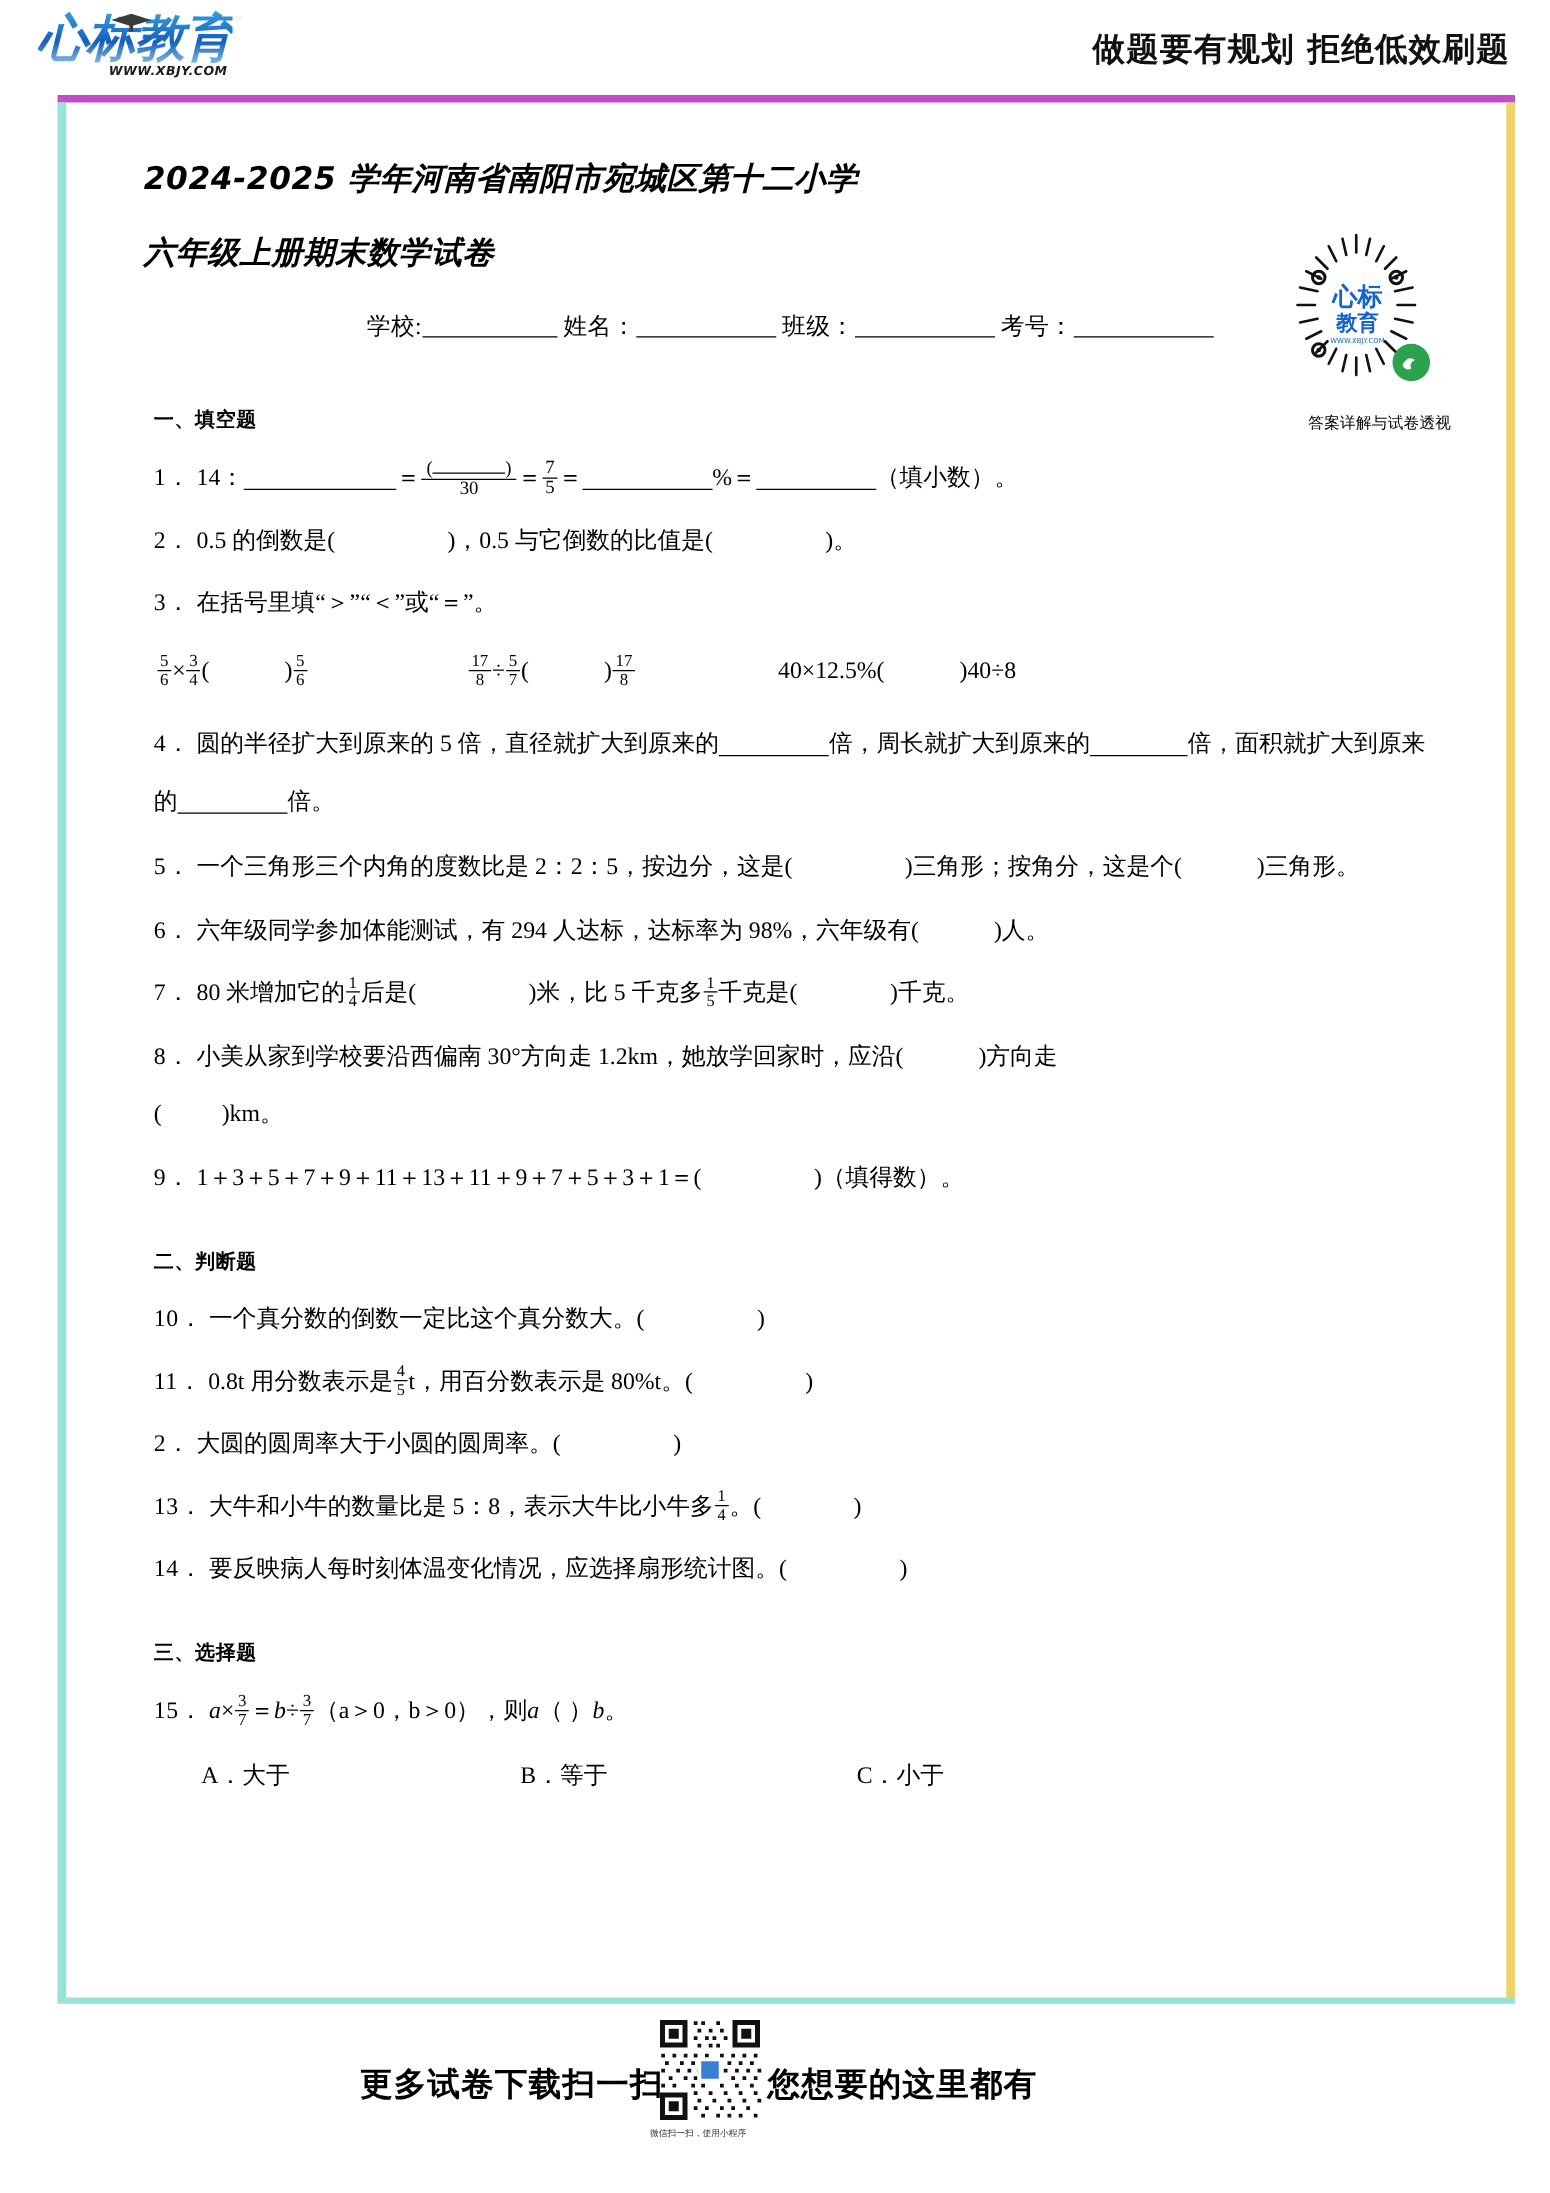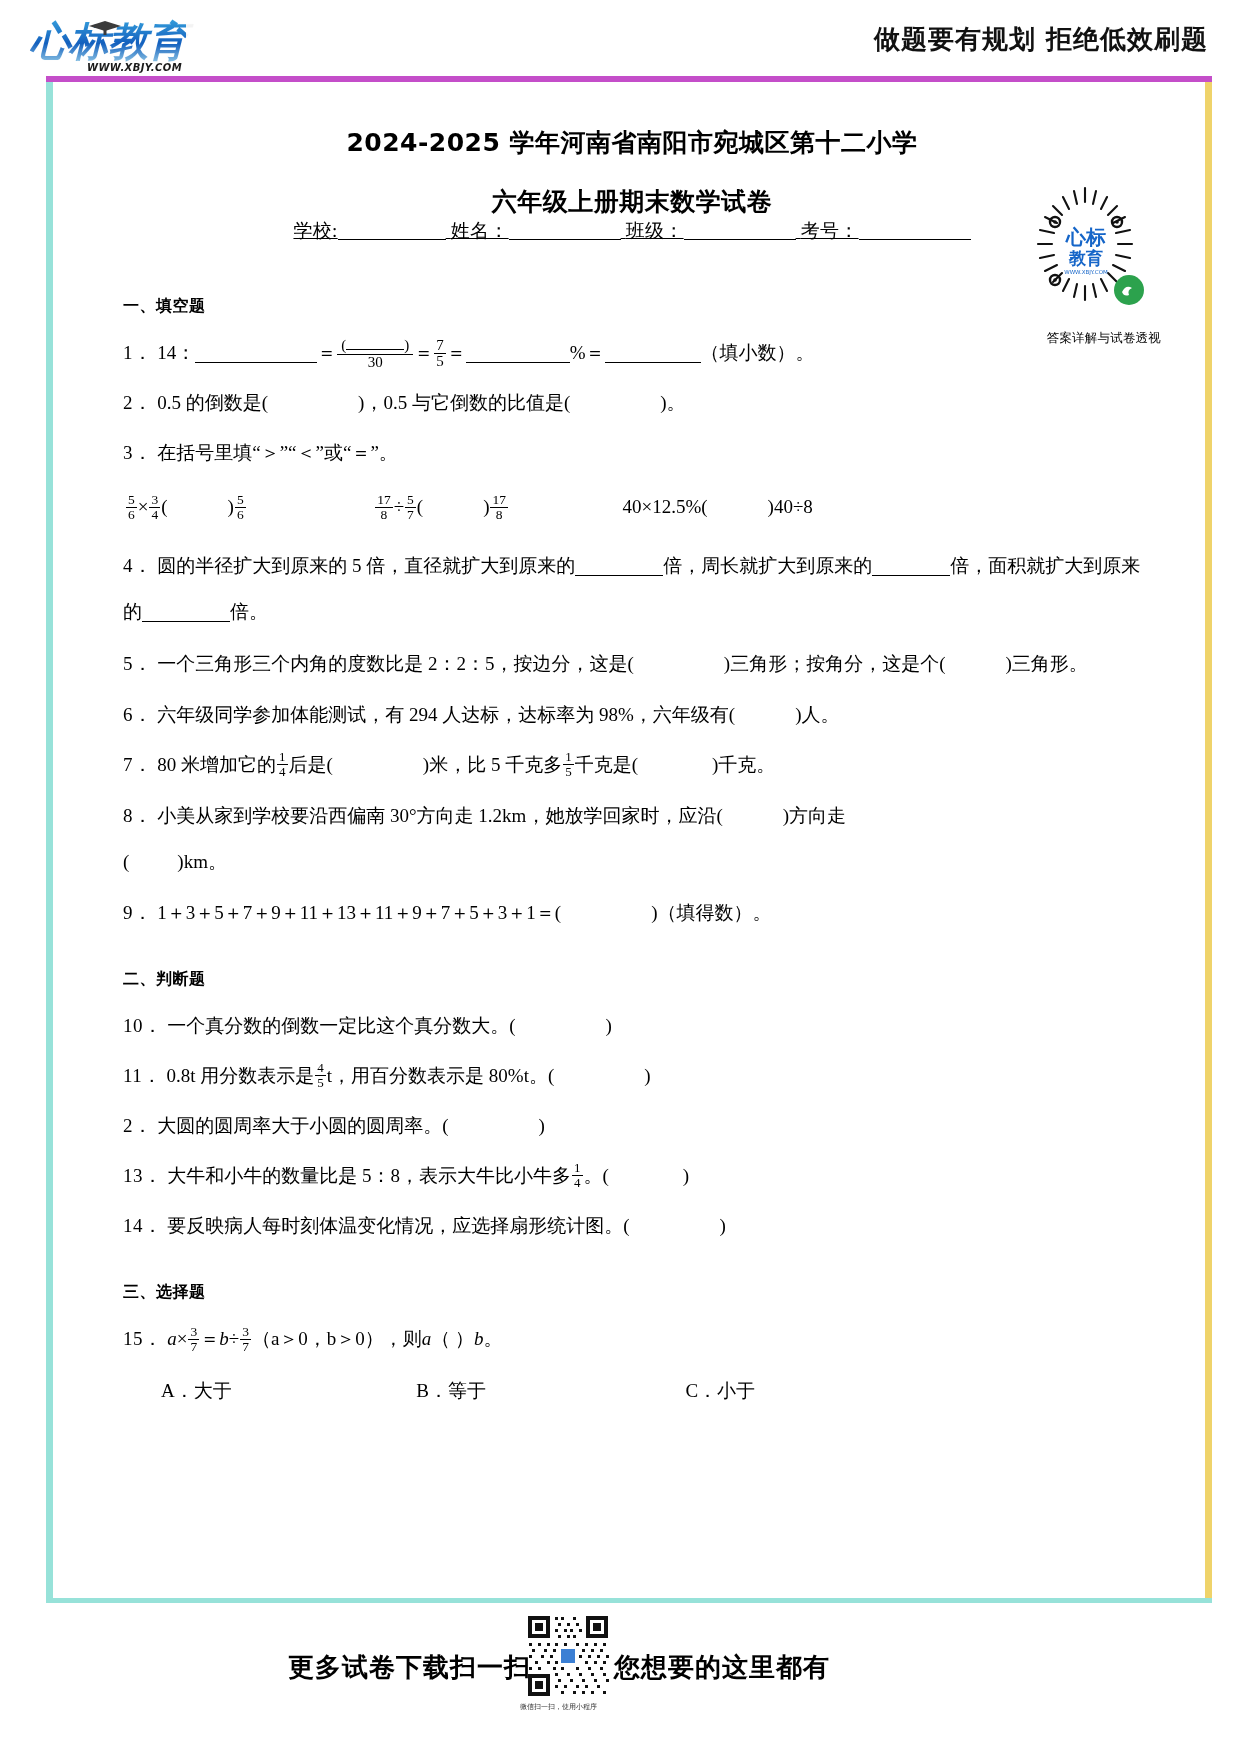--- a/index.html
+++ b/index.html
@@ -9,21 +9,21 @@
     font-family: "Liberation Serif", "DejaVu Serif", serif;
     color: #000;
     overflow: hidden;
   }
 
   
   .top-banner {
     position: absolute; left: 0; top: 0; width: 1240px; height: 78px;
   }
   .logo-wrap {
-    position: absolute; left: 30px; top: 18px; width: 170px; height: 58px;
+    position: absolute; left: 30px; top: 8px; width: 170px; height: 58px;
   }
   .logo-text {
     font-family: "DejaVu Sans", sans-serif;
     font-weight: bold; font-style: italic;
     font-size: 40px; line-height: 46px;
     letter-spacing: -1px;
     background: linear-gradient(180deg,#3aa9e8 0%, #1565c8 55%, #9bd4f2 100%);
     -webkit-background-clip: text; background-clip: text;
     color: transparent;
     -webkit-text-fill-color: transparent;
@@ -65,34 +65,34 @@
     background: #97e2d9;
   }
 
   
   .page {
     position: absolute; left: 53px; top: 82px; width: 1152px; height: 1516px;
     padding: 26px 56px 0 62px;
   }
 
   .doc-title {
-    text-align: center;
     font-family: "DejaVu Sans", sans-serif;
     font-weight: bold;
     font-size: 25px;
     letter-spacing: .5px;
     margin-top: 18px;
+    font-style: italic;
   }
   .doc-title.second { margin-top: 26px; }
 
   .idline {
+    margin-top: 30px;
     text-align: center;
     font-size: 19px;
     letter-spacing: .3px;
-    text-decoration: underline;
   }
   .idline .blank {
     display: inline-block;
     border-bottom: 1.4px solid #000;
     height: 19px;
     vertical-align: -3px;
   }
   .b1 { width: 108px; }
   .b2 { width: 112px; }
 

